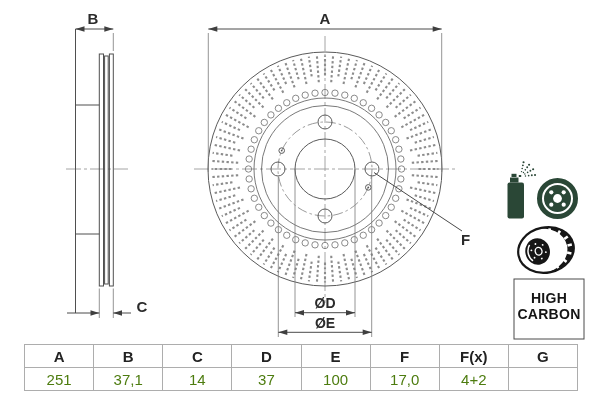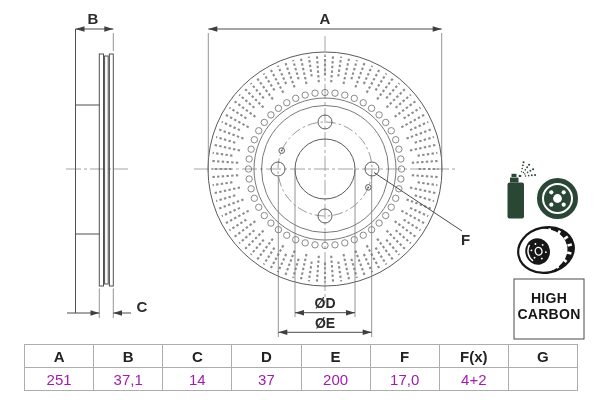--- a/index.html
+++ b/index.html
@@ -17,21 +17,21 @@
   .arr{fill:#3f3f3f;stroke:none;}
   .lbl{font:600 15px "Liberation Sans",sans-serif;fill:#2b2b2b;}
   .lbl2{font:600 14px "Liberation Sans",sans-serif;fill:#2b2b2b;}
   .hc{font:700 14px "Liberation Sans",sans-serif;fill:#151515;letter-spacing:.3px;}
   
   .spec{position:absolute;left:24px;top:344px;width:554px;border-collapse:collapse;
         table-layout:fixed;background:#fff;}
   .spec th,.spec td{border:1px solid #adadad;text-align:center;height:22px;
         font-family:"Liberation Sans",sans-serif;font-size:15px;padding:0;}
   .spec th{font-weight:700;color:#222;}
-  .spec td{font-weight:400;color:#a21caf;}
+  .spec td{font-weight:400;color:#4d7c0f;}
 </style>
 </head>
 <body>
 
 <div class="stage">
 
 <svg width="600" height="400" viewBox="0 0 600 400">
 
   <g>
     <line class="cl" x1="66" y1="169" x2="128" y2="169"></line>
@@ -330,21 +330,21 @@
     <th>E</th>
     <th>F</th>
     <th>F(x)</th>
     <th>G</th>
   </tr>
   <tr>
     <td>251</td>
     <td>37,1</td>
     <td>14</td>
     <td>37</td>
-    <td>200</td>
+    <td>100</td>
     <td>17,0</td>
     <td>4+2</td>
     <td></td>
   </tr>
 </tbody>
     </table>
 
 </div>
 
 </body></html>

